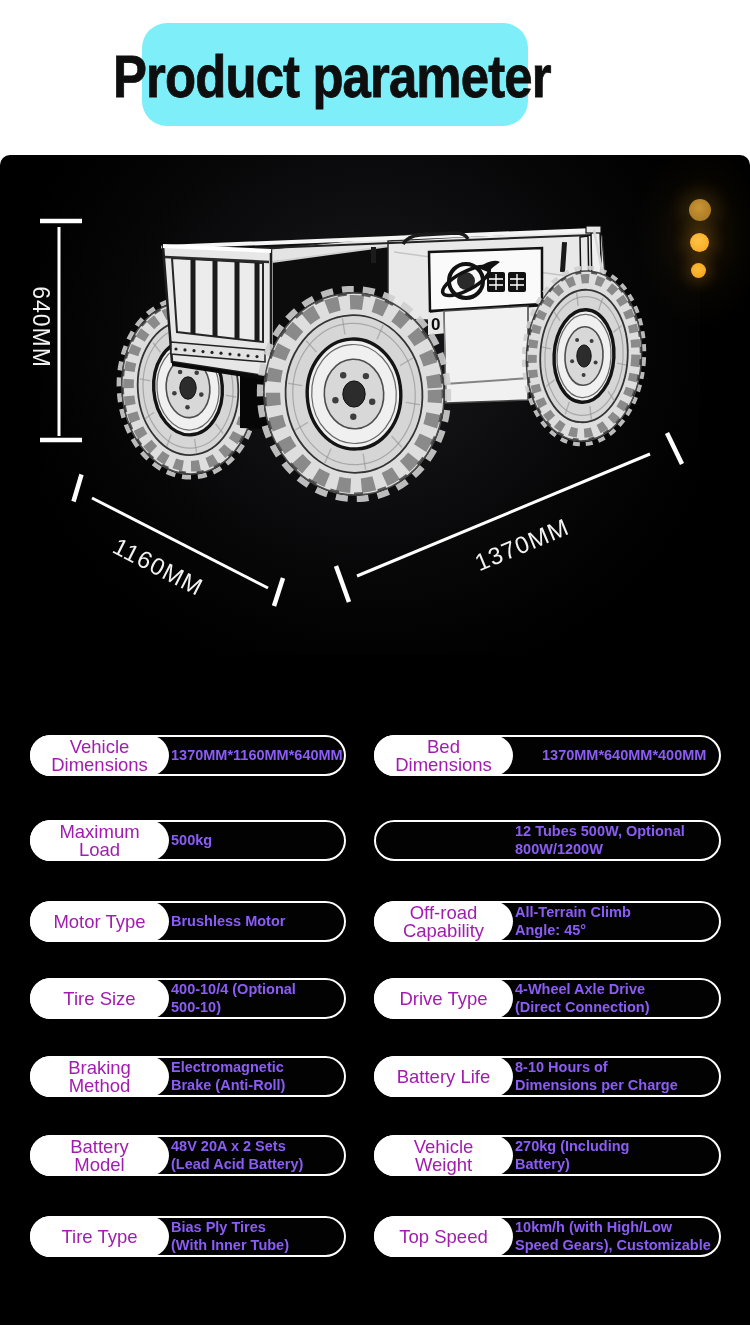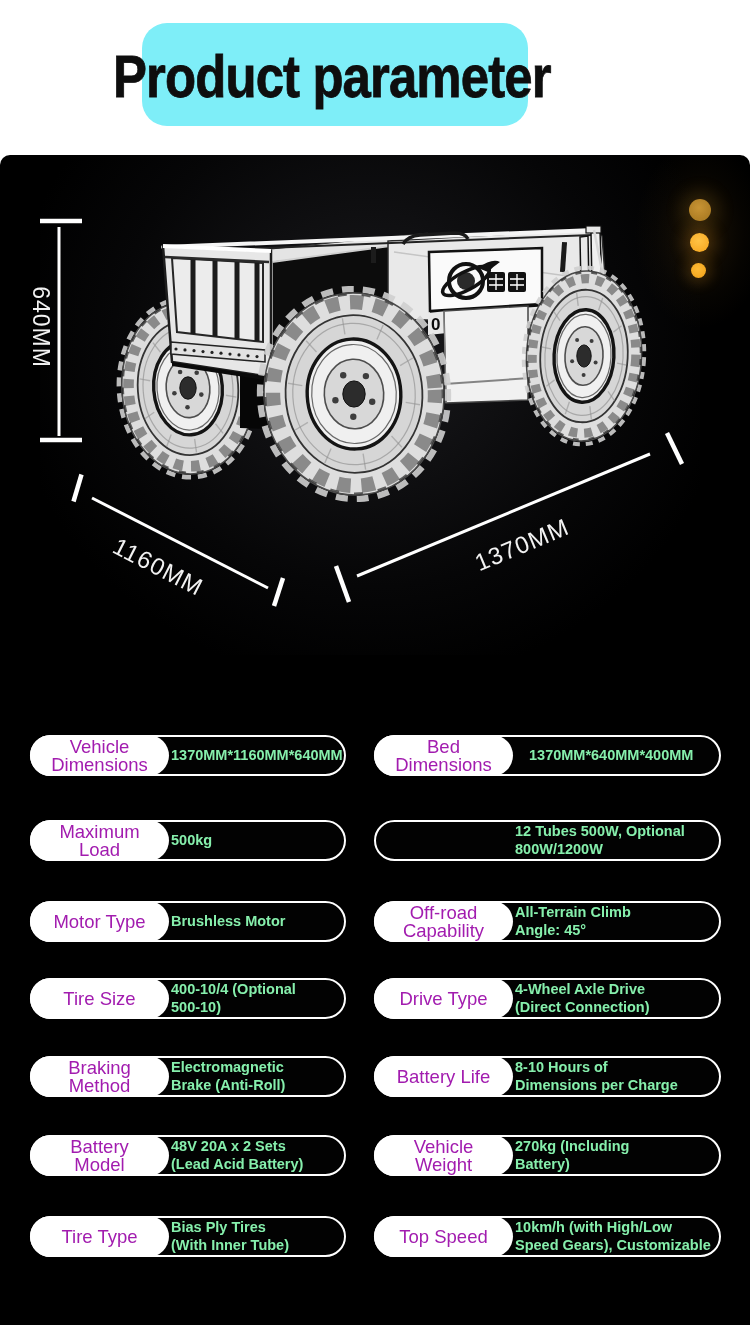--- a/index.html
+++ b/index.html
@@ -23,21 +23,21 @@
   .d3{left:691px;top:108px;width:15px;height:15px;background:radial-gradient(circle at 45% 40%, #ffbb35, #f0a018);
       box-shadow:0 0 14px 5px rgba(255,170,40,0.20);}
   .row{position:absolute;height:41px;border:2px solid #ffffff;border-radius:22px;
        box-sizing:border-box;background:rgba(8,8,8,0.2);}
   .rL{left:30px;width:316px;}
   .rR{left:374px;width:347px;}
   .lab{position:absolute;left:-2px;top:-2px;width:139px;height:41px;background:#ffffff;
        border-radius:22px;display:flex;flex-direction:column;align-items:center;justify-content:center;
        color:#a21caf;font-size:18.5px;line-height:17.5px;text-align:center;}
   .val{position:absolute;left:139px;right:4px;top:-2px;height:41px;display:flex;flex-direction:column;
-       justify-content:center;color:#86efac;font-weight:bold;font-size:14.5px;line-height:17.5px;white-space:nowrap;}
+       justify-content:center;color:#8b5cf6;font-weight:bold;font-size:14.5px;line-height:17.5px;white-space:nowrap;}
 </style>
 </head>
 <body>
   <div class="hdr">
     <span>Product parameter</span>
   </div>
   <div class="panel">
     <div class="scene-light"></div>
     <div class="glow-ambient"></div>
     <div class="dot d1"></div>
@@ -188,21 +188,21 @@
       <text x="522" y="553" font-family="Liberation Sans, sans-serif" font-size="24" fill="#f2f2f2" text-anchor="middle" transform="rotate(-22.6 522 545)" letter-spacing="1">1370MM</text>
     </svg>
     <div class="row rL" style="top:580px">
       <div class="lab">Vehicle<br>Dimensions</div>
       <div class="val">
         <span>1370MM*1160MM*640MM</span>
       </div>
     </div>
     <div class="row rR" style="top:580px">
       <div class="lab">Bed<br>Dimensions</div>
-      <div class="val" style="left:153px">
+      <div class="val" style="left:166px">
         <span>1370MM*640MM*400MM</span>
       </div>
     </div>
     <div class="row rL" style="top:665px">
       <div class="lab">Maximum<br>Load</div>
       <div class="val">
         <span>500kg</span>
       </div>
     </div>
     <div class="row rR" style="top:665px">

